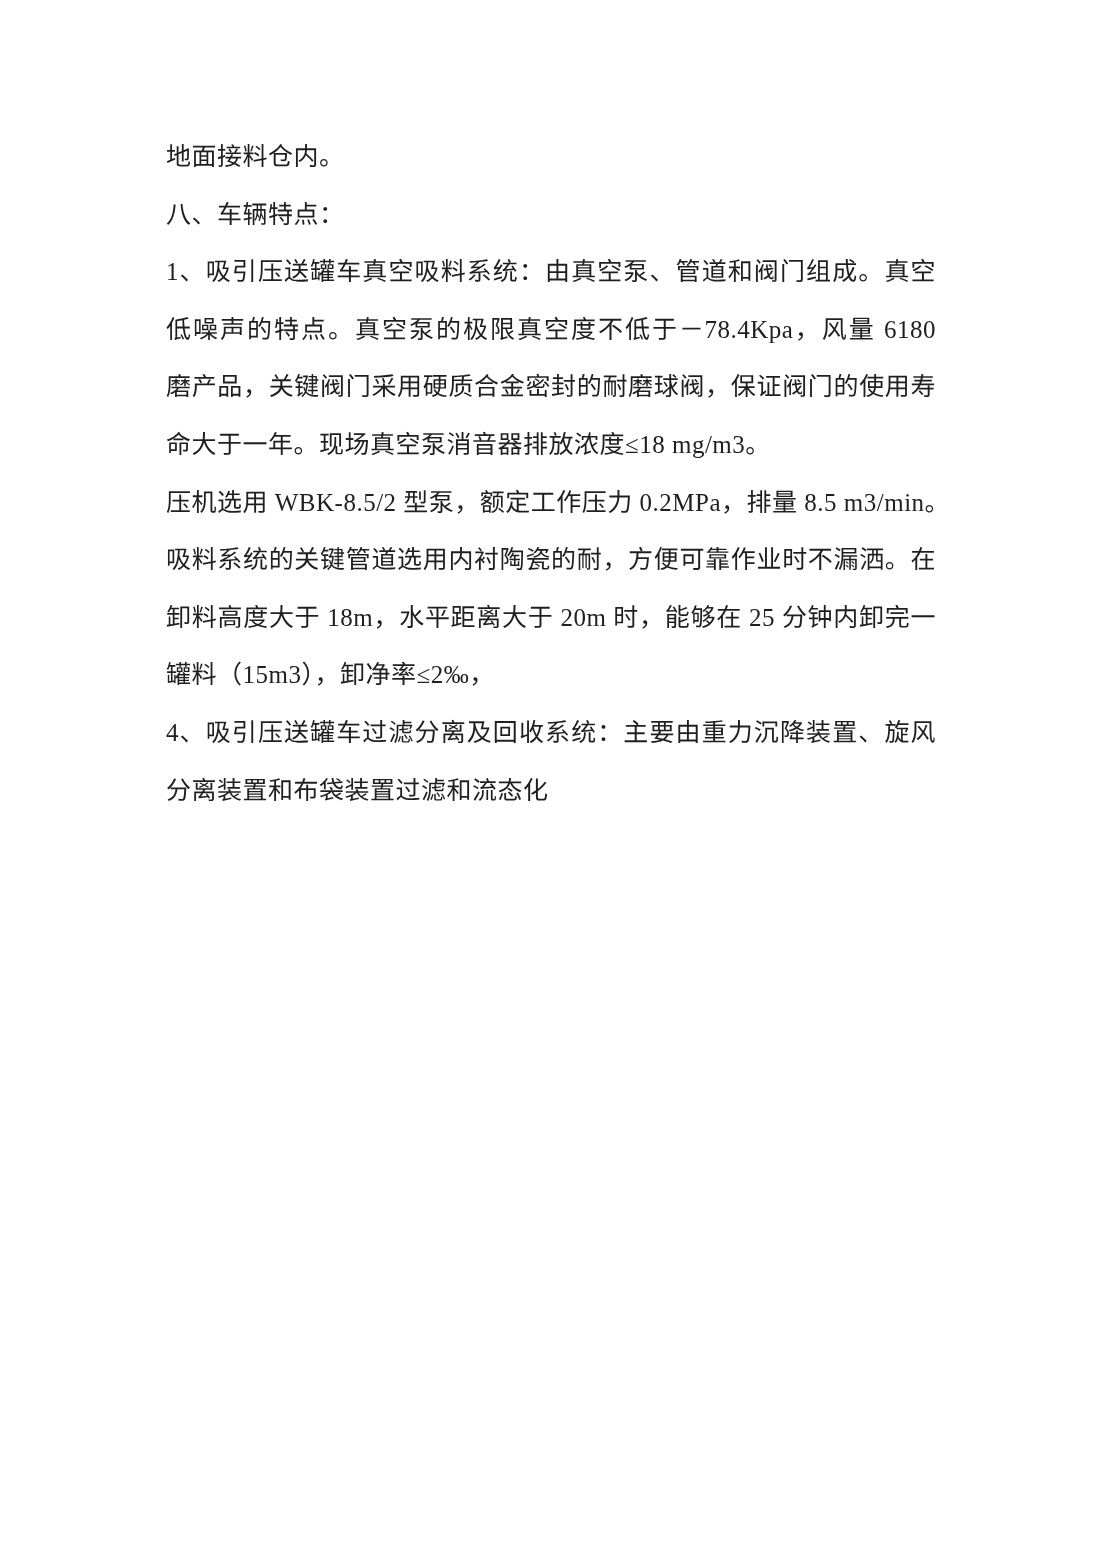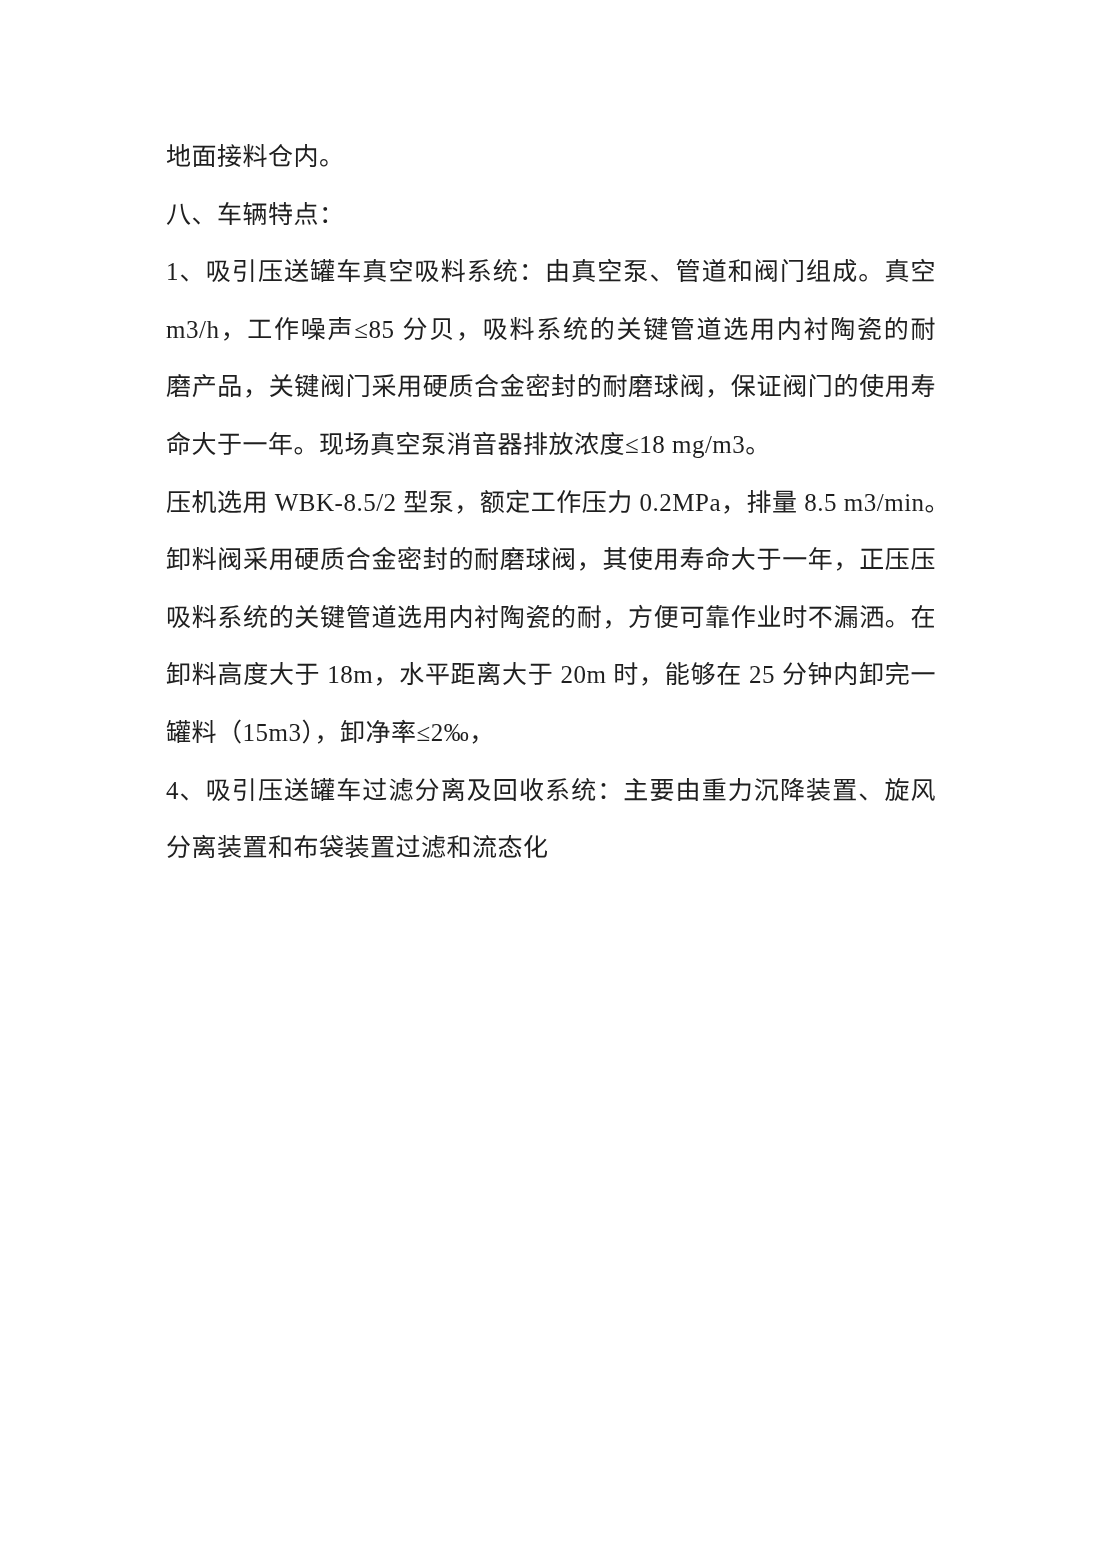--- a/index.html
+++ b/index.html
@@ -37,24 +37,23 @@
   }
 </style>
 </head>
 <body>
 
 <div class="page">
   <div class="text-block" id="text-block" style="color: rgb(31, 31, 31);">
       <div class="line">地面接料仓内。</div>
       <div class="line">八、车辆特点：</div>
       <div class="line fill">1、吸引压送罐车真空吸料系统：由真空泵、管道和阀门组成。真空</div>
-      <div class="line fill">m3/h，工作噪声≤85 分贝，吸料系统的关键管道选用内衬陶瓷的耐</div>
+      <div class="line fill">低噪声的特点。真空泵的极限真空度不低于－78.4Kpa，风量 6180</div>
       <div class="line fill">磨产品，关键阀门采用硬质合金密封的耐磨球阀，保证阀门的使用寿</div>
       <div class="line">命大于一年。现场真空泵消音器排放浓度≤18 mg/m3。</div>
       <div class="line fill">压机选用 WBK-8.5/2 型泵，额定工作压力 0.2MPa，排量 8.5 m3/min。</div>
-      <div class="line fill">卸料阀采用硬质合金密封的耐磨球阀，其使用寿命大于一年，正压压</div>
       <div class="line fill">吸料系统的关键管道选用内衬陶瓷的耐，方便可靠作业时不漏洒。在</div>
       <div class="line fill">卸料高度大于 18m，水平距离大于 20m 时，能够在 25 分钟内卸完一</div>
       <div class="line">罐料（15m3），卸净率≤2‰，</div>
       <div class="line fill">4、吸引压送罐车过滤分离及回收系统：主要由重力沉降装置、旋风</div>
       <div class="line">分离装置和布袋装置过滤和流态化</div>
     </div>
 </div>
 
 </body></html>

